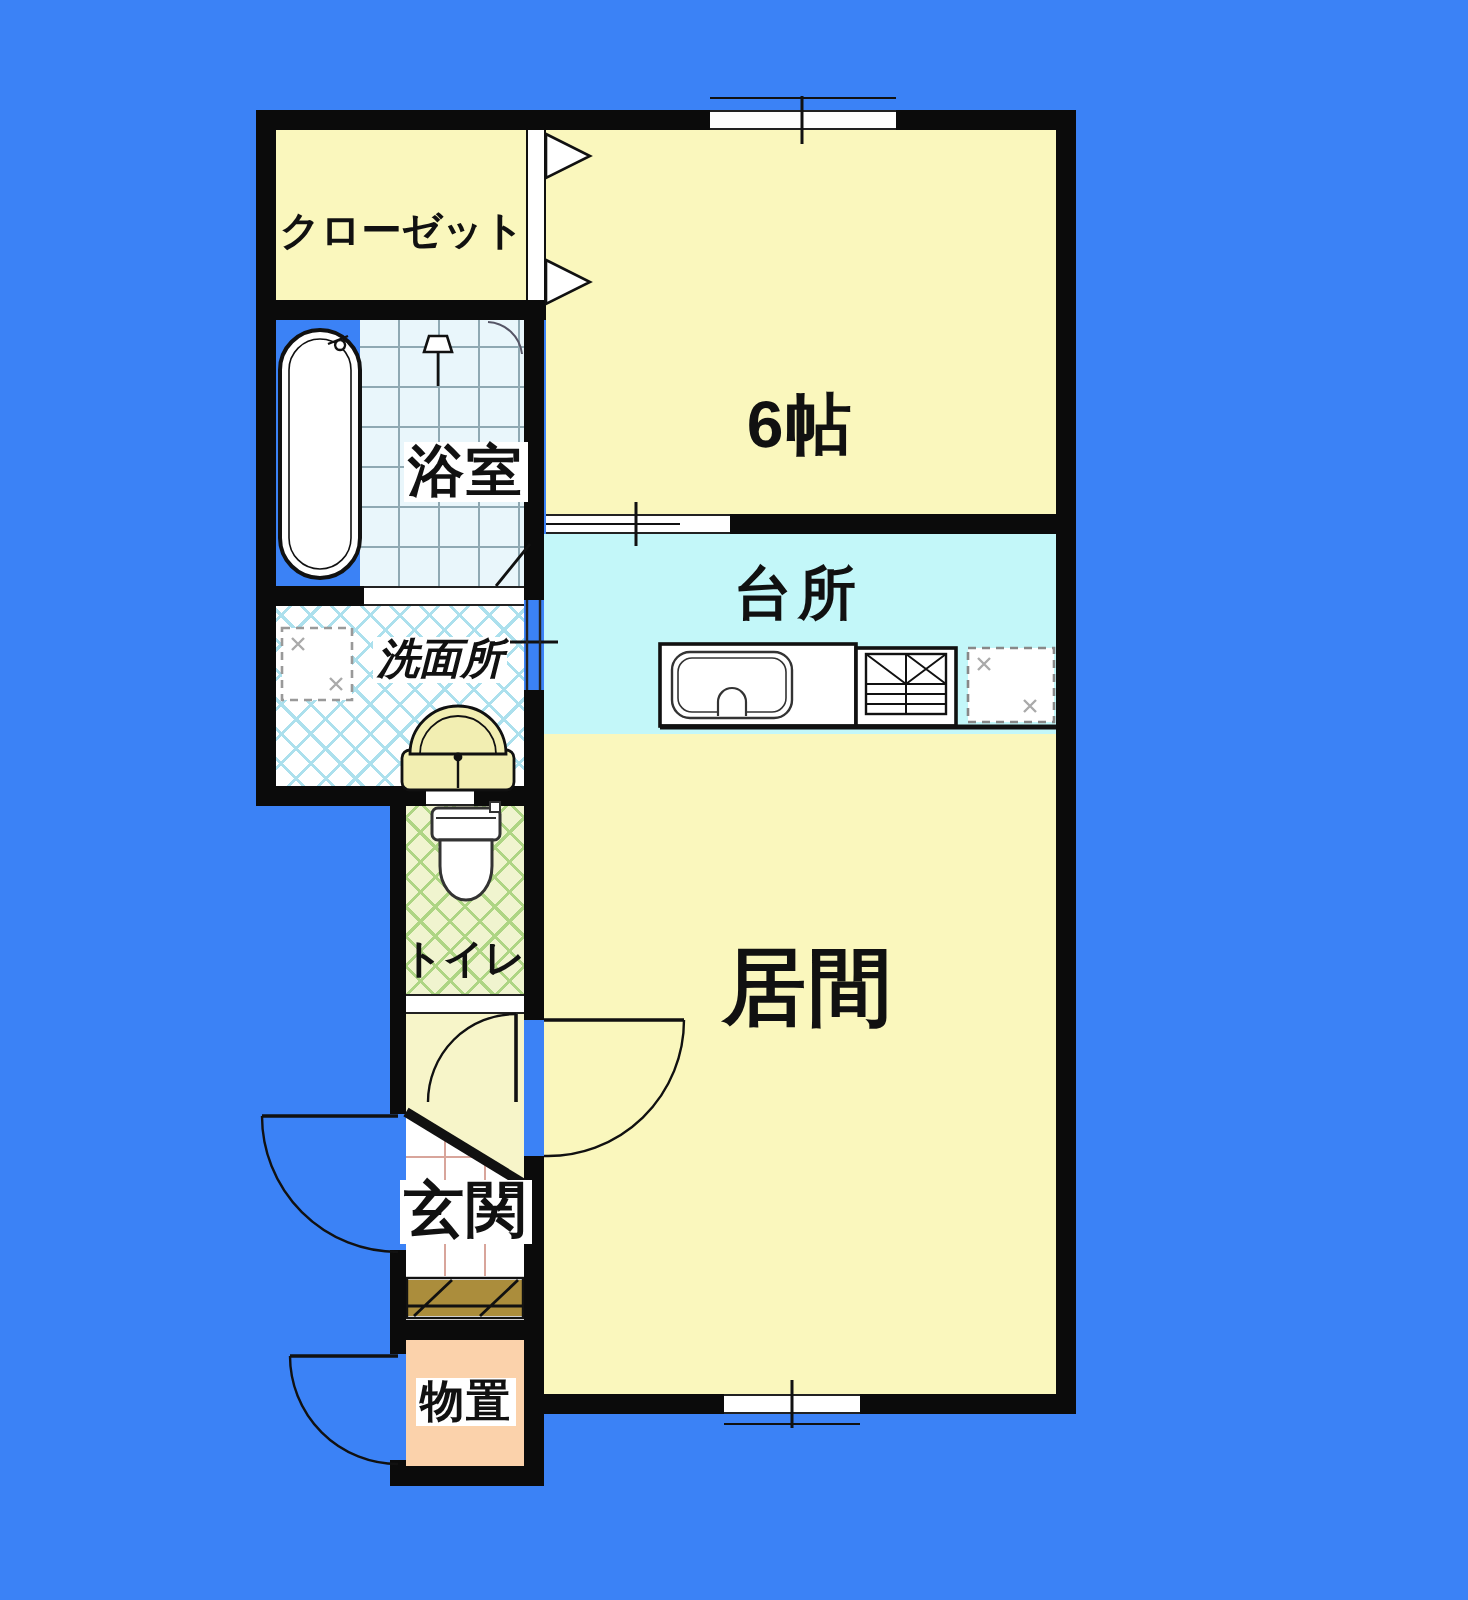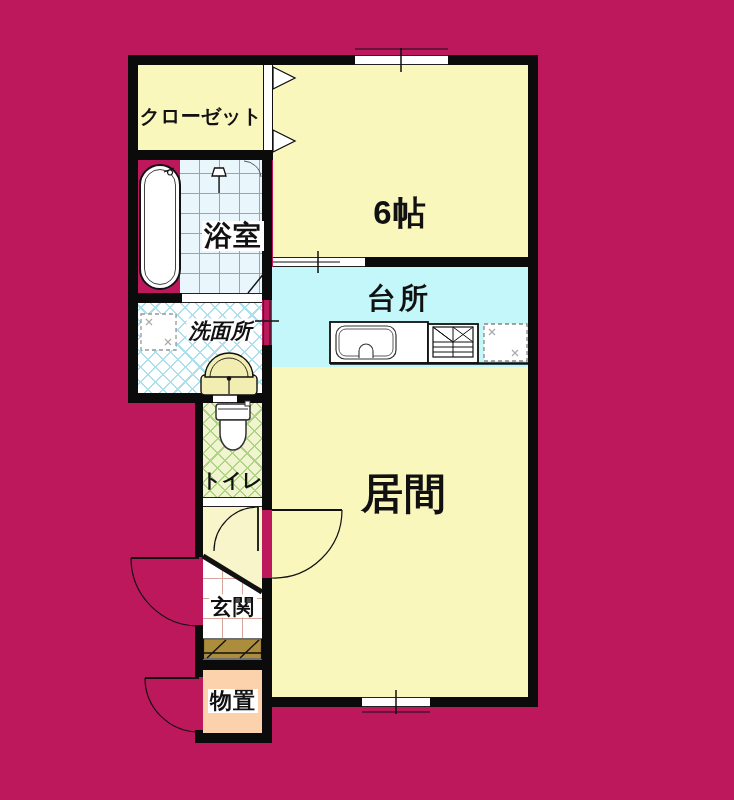--- a/index.html
+++ b/index.html
@@ -1,16 +1,16 @@
 <!DOCTYPE html>
 <html style="--wall: #0b0b0b; --room_yellow: #faf7bd; --hall_yellow: #f7f5c9; --kitchen_cyan: #c3f7f9; --bath_tile_bg: #e9f6fb; --bath_tile_line: #8fa9b3; --wash_bg: #ffffff; --wash_line: #ace0ed; --toilet_bg: #f0f4cf; --toilet_line: #aed584; --genkan_tile_line: #d8a59b; --step_brown: #ab8d3c; --storage_salmon: #fbd2ab; --fixture_cream: #f2eeb2;"><head>
 <meta charset="utf-8">
 <style>
   html,body{margin:0;padding:0;background:#fff;}
-  #plan{position:relative;width:734px;height:800px;background:#be185d;overflow:hidden;
+  #plan{position:relative;width:734px;height:800px;background:#3b82f6;overflow:hidden;
         font-family:"Liberation Sans","DejaVu Sans",sans-serif;}
   .floor{position:absolute;}
   .wall{position:absolute;background:var(--wall,#0b0b0b);}
   .yellow{background:var(--room_yellow);}
   .hallyellow{background:var(--hall_yellow);}
   .cyan{background:var(--kitchen_cyan);}
   .salmon{background:var(--storage_salmon);}
   .bathtile{background:var(--bath_tile_bg);
     background-image:
       repeating-linear-gradient(0deg, transparent 0 19px, var(--bath_tile_line) 19px 20px),
@@ -144,16 +144,16 @@
     <path d="M263.5 300 v45 M270 300 v45" stroke="#222" stroke-width="1.2" fill="none"></path>
   </svg>
 
   <div class="lbl" style="left:201px;top:116px;font-size:20px;letter-spacing:0;">クローゼット</div>
   <div class="lbl" style="left:400px;top:212px;font-size:33px;">6帖</div>
   <div class="lbl boxed" style="left:233px;top:236px;font-size:28px;">浴室</div>
   <div class="lbl boxed" style="left:220px;top:330px;font-size:21px;letter-spacing:0;font-style:italic;">洗面所</div>
   <div class="lbl" style="left:399px;top:298px;font-size:29px;letter-spacing:3px;">台所</div>
   <div class="lbl" style="left:232px;top:470px;font-size:20px;letter-spacing:0;margin-top:10px;">トイレ</div>
   <div class="lbl" style="left:404px;top:494px;font-size:42px;">居間</div>
-  <div class="lbl boxed" style="left:233px;top:606px;font-size:21px;text-align:right;">玄関</div>
+  <div class="lbl boxed" style="left:233px;top:606px;font-size:30px;text-align:right;">玄関</div>
   <div class="lbl boxed" style="left:233px;top:701px;font-size:22px;">物置</div>
 
 </div>
 
 </body></html>

